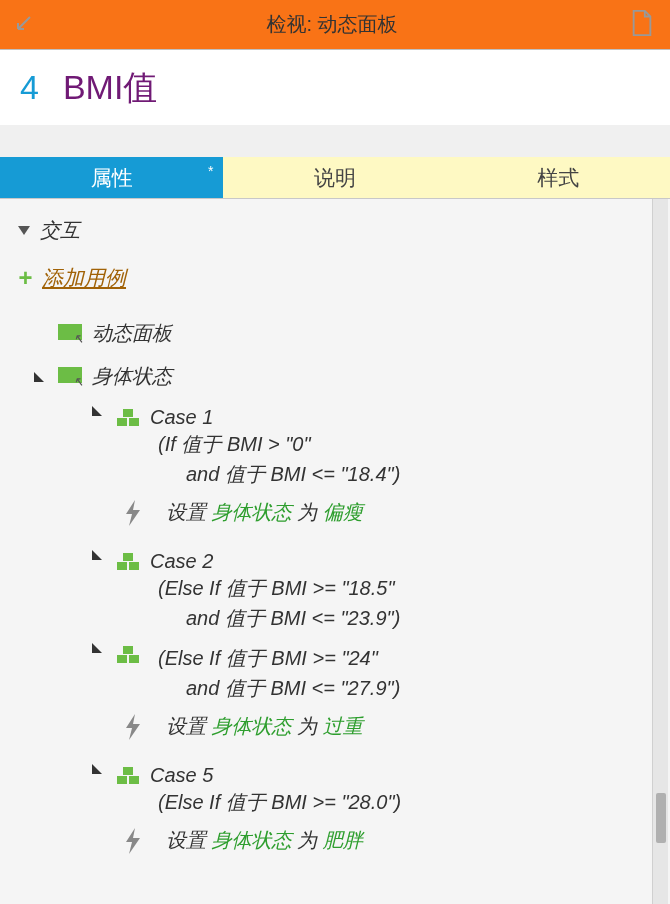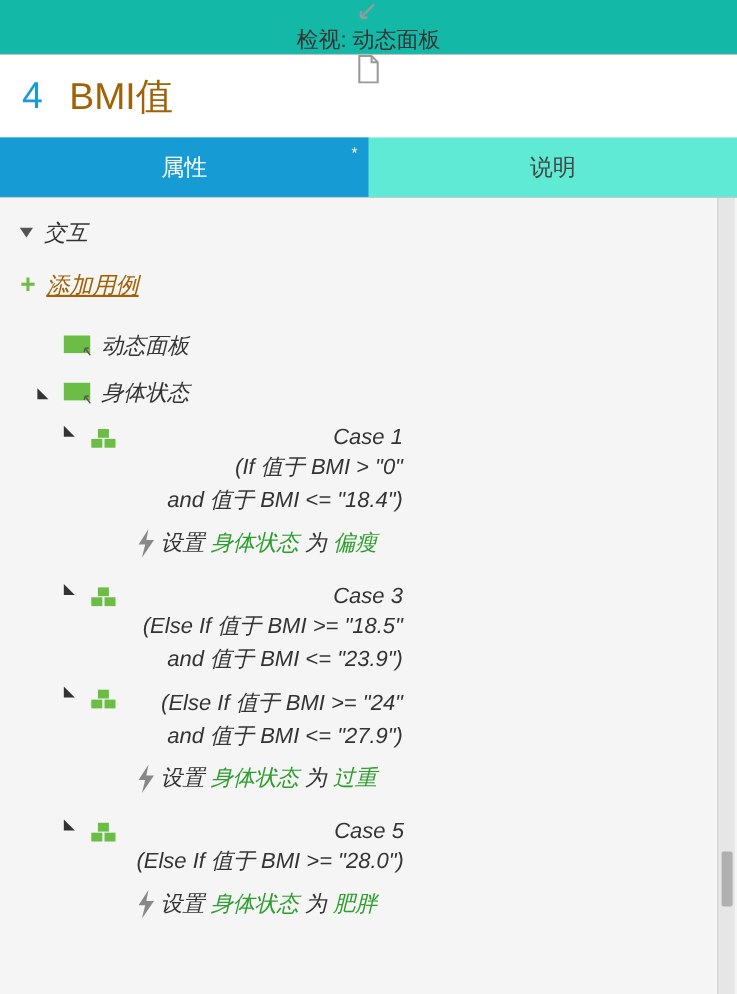--- a/index.html
+++ b/index.html
@@ -9,27 +9,26 @@
       font-family: "Microsoft YaHei", Arial, sans-serif;
     }
     body {
       width: 670px;
       height: 904px;
       background: #f0f0f0;
       overflow: hidden;
     }
     .header-bar {
       height: 50px;
-      background: #14b8a6;
+      background: #f97316;
       display: flex;
       align-items: center;
       justify-content: space-between;
       padding: 0 16px;
       border-bottom: 1px solid #c0c0c0;
-      flex-direction: column;
     }
     .header-left-icon {
       color: #999;
       font-size: 18px;
     }
     .header-title {
       flex: 1;
       text-align: center;
       font-size: 20px;
       color: #333;
@@ -46,27 +45,28 @@
       align-items: center;
       padding: 0 20px;
       gap: 24px;
     }
     .widget-number {
       font-size: 34px;
       color: #169bd5;
     }
     .widget-name {
       font-size: 34px;
-      color: #a16207;
+      color: #701a75;
     }
     .tabs {
-      height: 55px;
-      background: #5eead4;
+      height: 42px;
+      background: #fef9c3;
       display: flex;
       border-bottom: 1px solid #c8c8c8;
+      margin-top: 32px;
     }
     .tab {
       flex: 1;
       display: flex;
       align-items: center;
       justify-content: center;
       font-size: 21px;
       color: #444;
       cursor: pointer;
       position: relative;
@@ -178,24 +178,23 @@
       position: absolute;
       bottom: -2px;
       right: -2px;
       font-size: 13px;
       color: #555;
     }
     .case-row {
       display: flex;
       align-items: flex-start;
       gap: 10px;
-      padding: 8px 0 2px 58px;
-      font-size: 20px;
-      color: #333;
-      text-align: right;
+      padding: 8px 0 2px 92px;
+      font-size: 20px;
+      color: #333;
     }
     .case-icon {
       width: 24px;
       height: 22px;
       display: flex;
       flex-direction: column;
       align-items: center;
       justify-content: center;
     }
     .case-icon-top {
@@ -219,21 +218,21 @@
     }
     .case-condition {
       font-size: 20px;
       color: #333;
       line-height: 1.5;
       padding-left: 8px;
     }
     .action-row {
       display: flex;
       align-items: center;
-      gap: 4px;
+      gap: 24px;
       padding: 8px 0 16px 124px;
       font-size: 20px;
       color: #333;
     }
     .bolt-icon {
       width: 18px;
       height: 26px;
       fill: #888;
     }
     .green-text {
@@ -263,20 +262,23 @@
 </div>
 
 <div class="tabs">
   <div class="tab active">
     <span>属性</span>
     <span class="tab-dirty">*</span>
   </div>
   <div class="tab">
     <span>说明</span>
   </div>
+  <div class="tab">
+    <span>样式</span>
+  </div>
 </div>
 
 <div class="content-area">
 
   <div class="scrollbar-track">
     <div class="scrollbar-thumb"></div>
   </div>
 
   <div class="section-header">
     <span class="chevron down"></span>
@@ -331,21 +333,21 @@
       <div class="case-row">
         <span class="mini-triangle"></span>
         <span class="case-icon">
           <div class="case-icon-top"></div>
           <div class="case-icon-bottom">
             <div class="case-icon-box"></div>
             <div class="case-icon-box"></div>
           </div>
         </span>
         <div class="case-content">
-          <div>Case 3</div>
+          <div>Case 2</div>
           <div class="case-condition">(Else If 值于 BMI &gt;= "18.5"</div>
           <div class="case-condition" style="padding-left: 36px;">and 值于 BMI &lt;= "23.9")</div>
         </div>
       </div>
       <div class="case-row">
         <span class="mini-triangle"></span>
         <span class="case-icon">
           <div class="case-icon-top"></div>
           <div class="case-icon-bottom">
             <div class="case-icon-box"></div>

